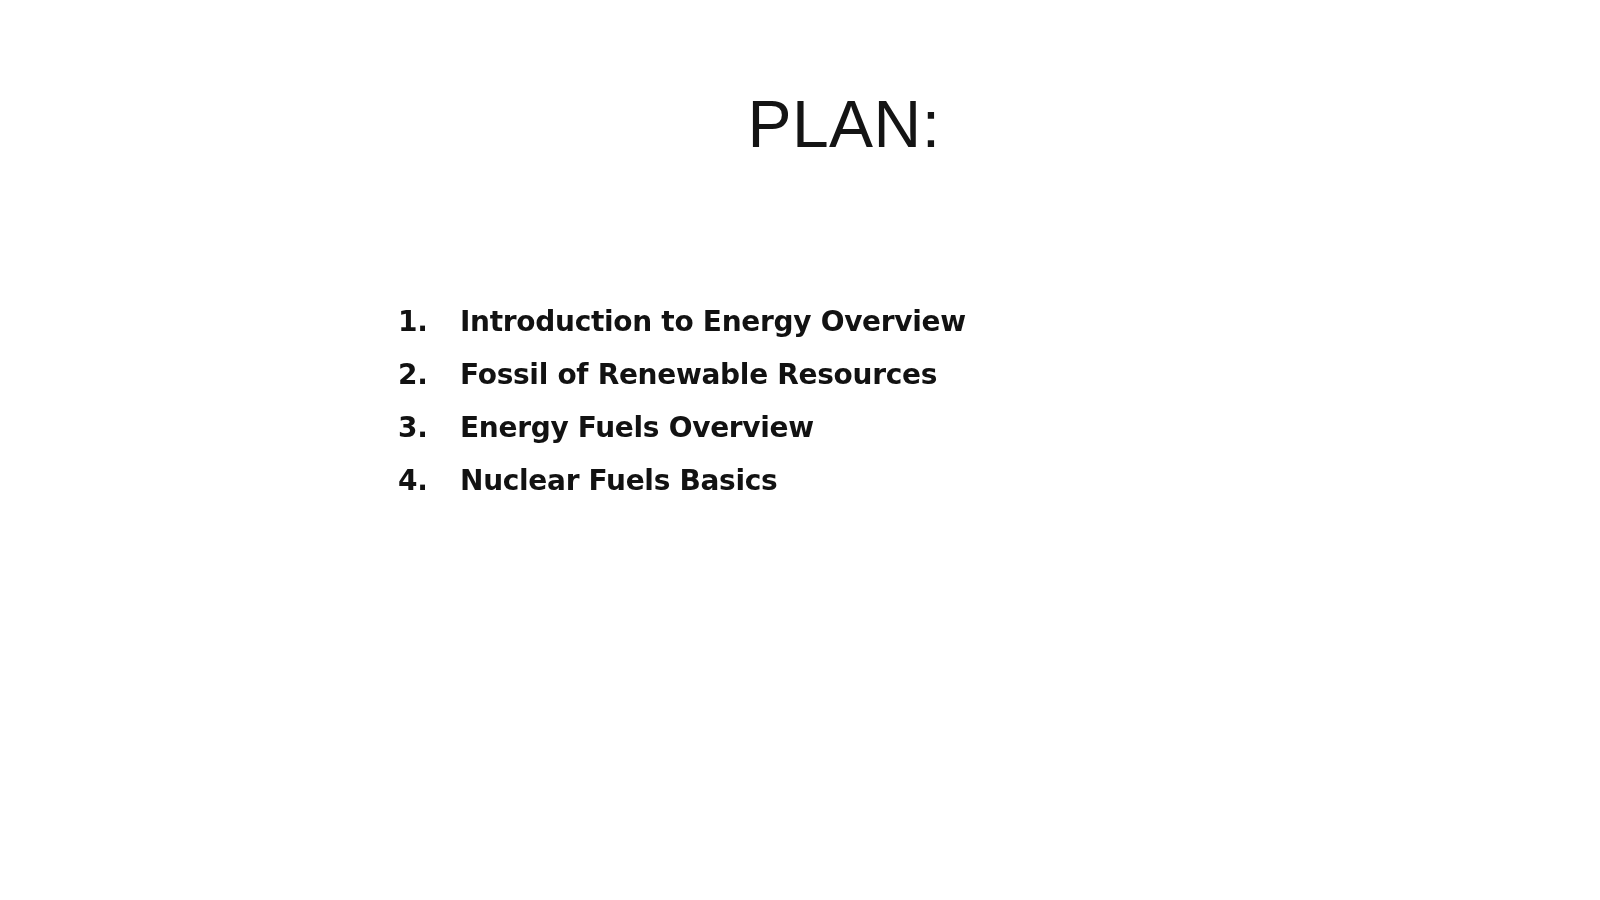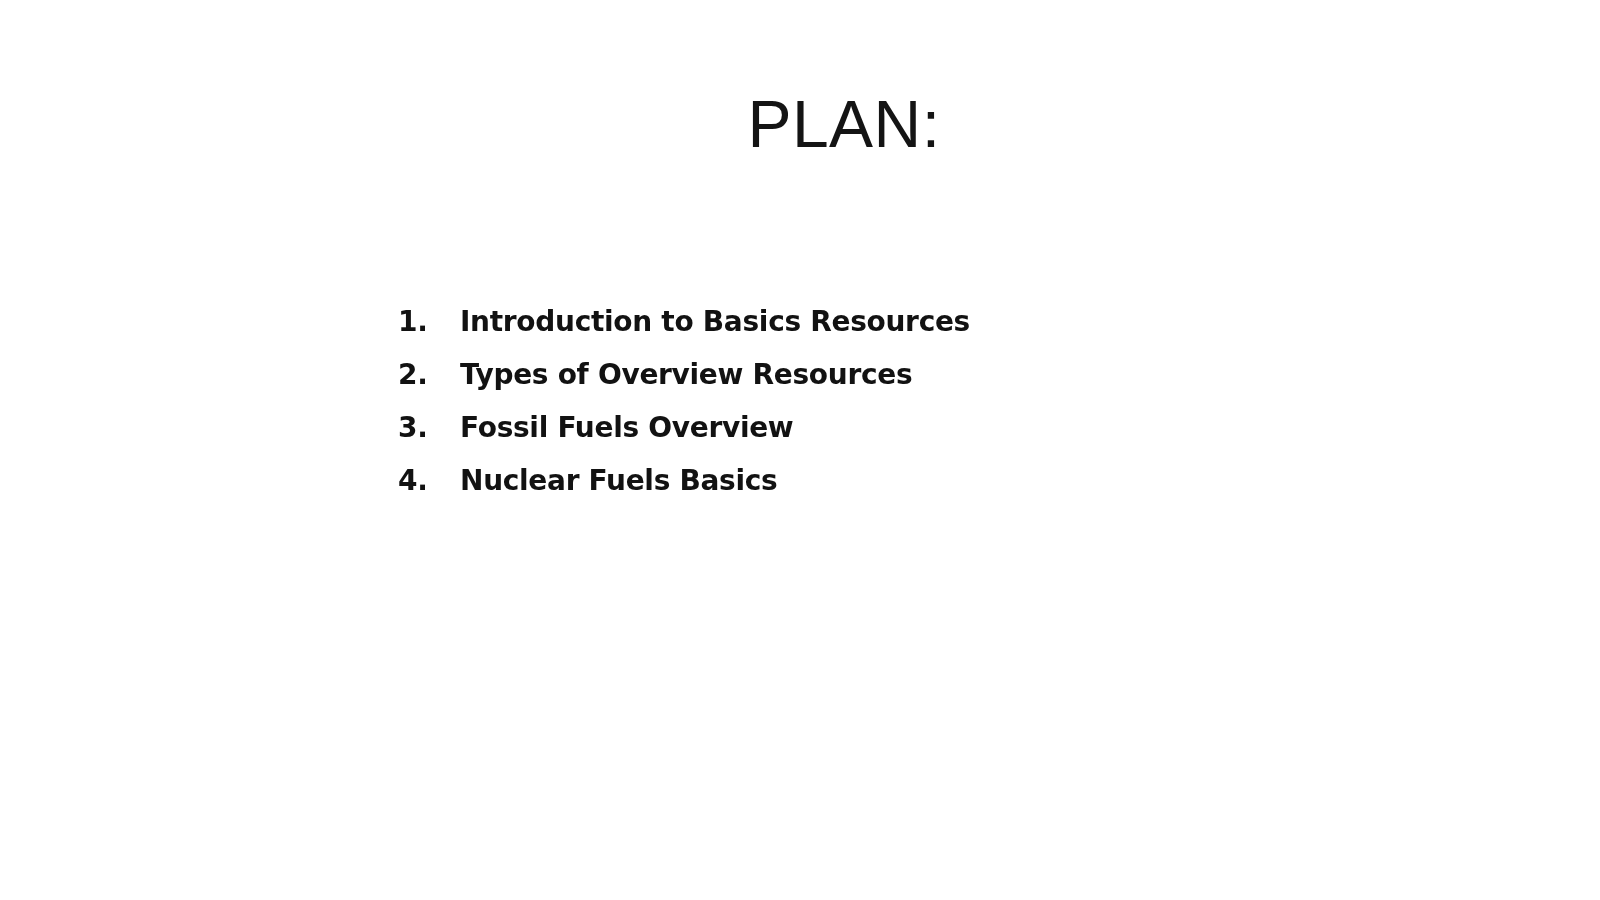--- a/index.html
+++ b/index.html
@@ -71,31 +71,31 @@
 <body>
 
 <div class="slide">
 
   <div class="slide-title">PLAN:</div>
 
   <ul class="agenda-list">
 
     <li class="agenda-item">
       <span class="agenda-number">1.</span>
-      <span class="agenda-text">Introduction to Basics Resources</span>
+      <span class="agenda-text">Introduction to Energy Overview</span>
     </li>
 
     <li class="agenda-item">
       <span class="agenda-number">2.</span>
-      <span class="agenda-text">Types of Overview Resources</span>
+      <span class="agenda-text">Fossil of Renewable Resources</span>
     </li>
 
     <li class="agenda-item">
       <span class="agenda-number">3.</span>
-      <span class="agenda-text">Fossil Fuels Overview</span>
+      <span class="agenda-text">Energy Fuels Overview</span>
     </li>
 
     <li class="agenda-item">
       <span class="agenda-number">4.</span>
       <span class="agenda-text">Nuclear Fuels Basics</span>
     </li>
 
   </ul>
 
 </div>

